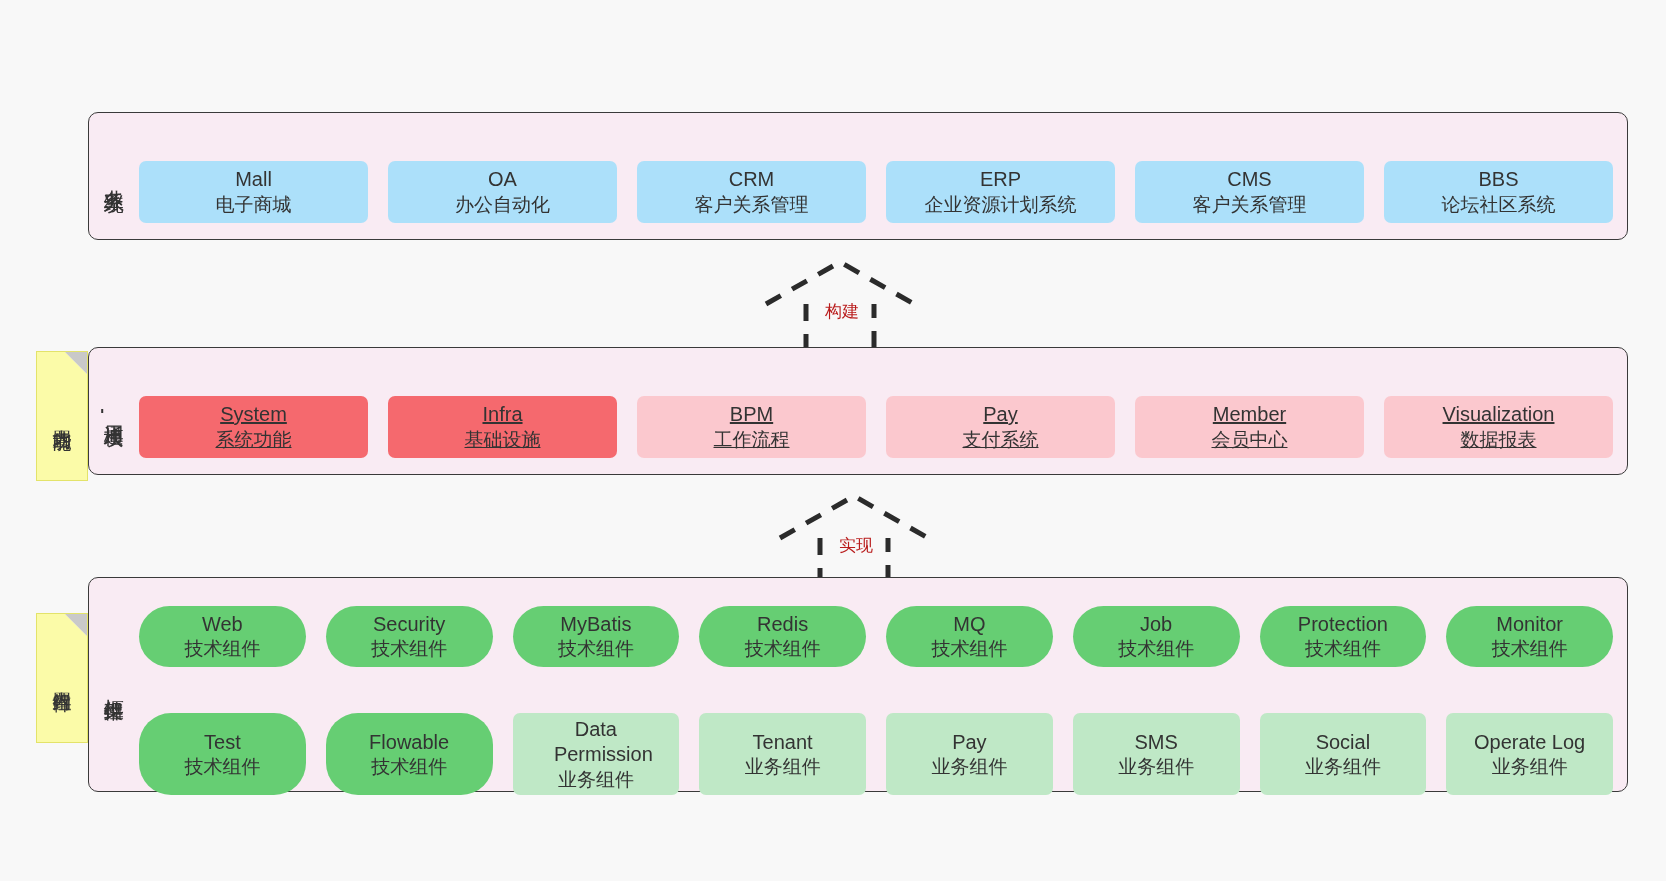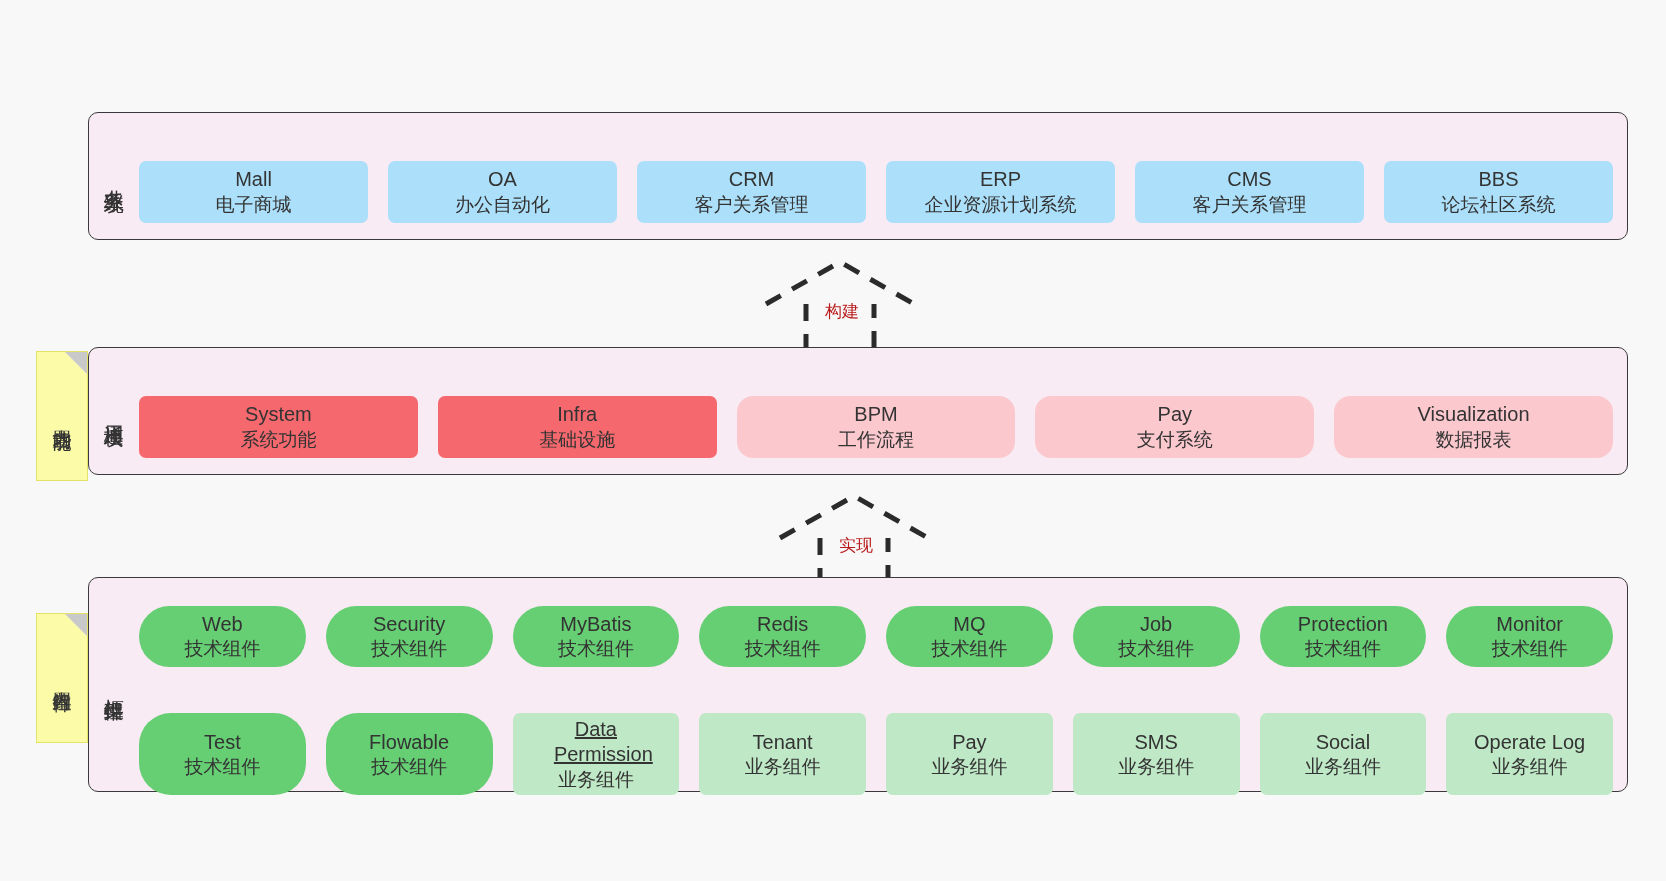--- a/index.html
+++ b/index.html
@@ -65,21 +65,21 @@
     text-align: center;
     line-height: 1.28;
     padding: 6px 4px;
     color: #333333;
   }
   .card .en  { font-size: 20px; }
   .card .zh  { font-size: 19px; }
 
   .c-blue        { background: #ace0fa; }
   .c-red         { background: #f5696e; }
-  .c-pink        { background: #fbc8ce; border-radius: 16px; }
+  .c-pink        { background: #fbc8ce; }
   .c-green       { background: #66ce73; border-radius: 32px; }
   .c-lightgreen  { background: #bfe8c6; }
 
   
   .note {
     position: absolute;
     background: #fbfba8;
     border: 1px solid #e3e36a;
     display: flex;
     align-items: center;
@@ -169,41 +169,45 @@
     <path d="M 6 48 L 80 6 L 154 48" fill="none" stroke="#2b2b2b" stroke-width="5" stroke-dasharray="17,13" stroke-linecap="butt"></path>
     <path d="M 46 48 L 46 96 L 114 96 L 114 48" fill="none" stroke="#2b2b2b" stroke-width="5" stroke-dasharray="17,13" stroke-linecap="butt"></path>
   </svg>
   <span class="gen-label">构建</span>
 </div>
 
 <div class="note" style="left:36px; top:351px; width:52px; height:130px;">
   <span>内置功能</span>
 </div>
 
-<div class="layer" id="layer-common-module" style="left:88px; top:347px; width:1540px; height:128px;">
+<div class="layer" id="layer-common-module" style="left:88px; top:347px; width:1540px; height:128px;text-decoration:underline;">
   <div class="layer-title">通用模块</div>
   <div class="layer-body">
     <div class="row">
       <div class="card c-red">
         <span class="en">System</span>
         <span class="zh">系统功能</span>
       </div>
       <div class="card c-red">
         <span class="en">Infra</span>
         <span class="zh">基础设施</span>
       </div>
       <div class="card c-pink">
         <span class="en">BPM</span>
         <span class="zh">工作流程</span>
       </div>
       <div class="card c-pink">
         <span class="en">Pay</span>
         <span class="zh">支付系统</span>
       </div>
       <div class="card c-pink">
+        <span class="en">Member</span>
+        <span class="zh">会员中心</span>
+      </div>
+      <div class="card c-pink">
         <span class="en">Visualization</span>
         <span class="zh">数据报表</span>
       </div>
     </div>
   </div>
 </div>
 
 <div class="gen-arrow" style="left:774px; top:490px;">
   <svg viewBox="0 0 160 100" xmlns="http://www.w3.org/2000/svg">
     <path d="M 6 48 L 80 6 L 154 48" fill="none" stroke="#2b2b2b" stroke-width="5" stroke-dasharray="17,13" stroke-linecap="butt"></path>
@@ -258,21 +262,21 @@
     <div class="row" style="height:82px;">
       <div class="card c-green">
         <span class="en">Test</span>
         <span class="zh">技术组件</span>
       </div>
       <div class="card c-green">
         <span class="en">Flowable</span>
         <span class="zh">技术组件</span>
       </div>
       <div class="card c-lightgreen">
-        <span class="en" style="max-width:84px;text-decoration:underline;">Data Permission</span>
+        <span class="en" style="max-width:84px;">Data Permission</span>
         <span class="zh">业务组件</span>
       </div>
       <div class="card c-lightgreen">
         <span class="en">Tenant</span>
         <span class="zh">业务组件</span>
       </div>
       <div class="card c-lightgreen">
         <span class="en">Pay</span>
         <span class="zh">业务组件</span>
       </div>

